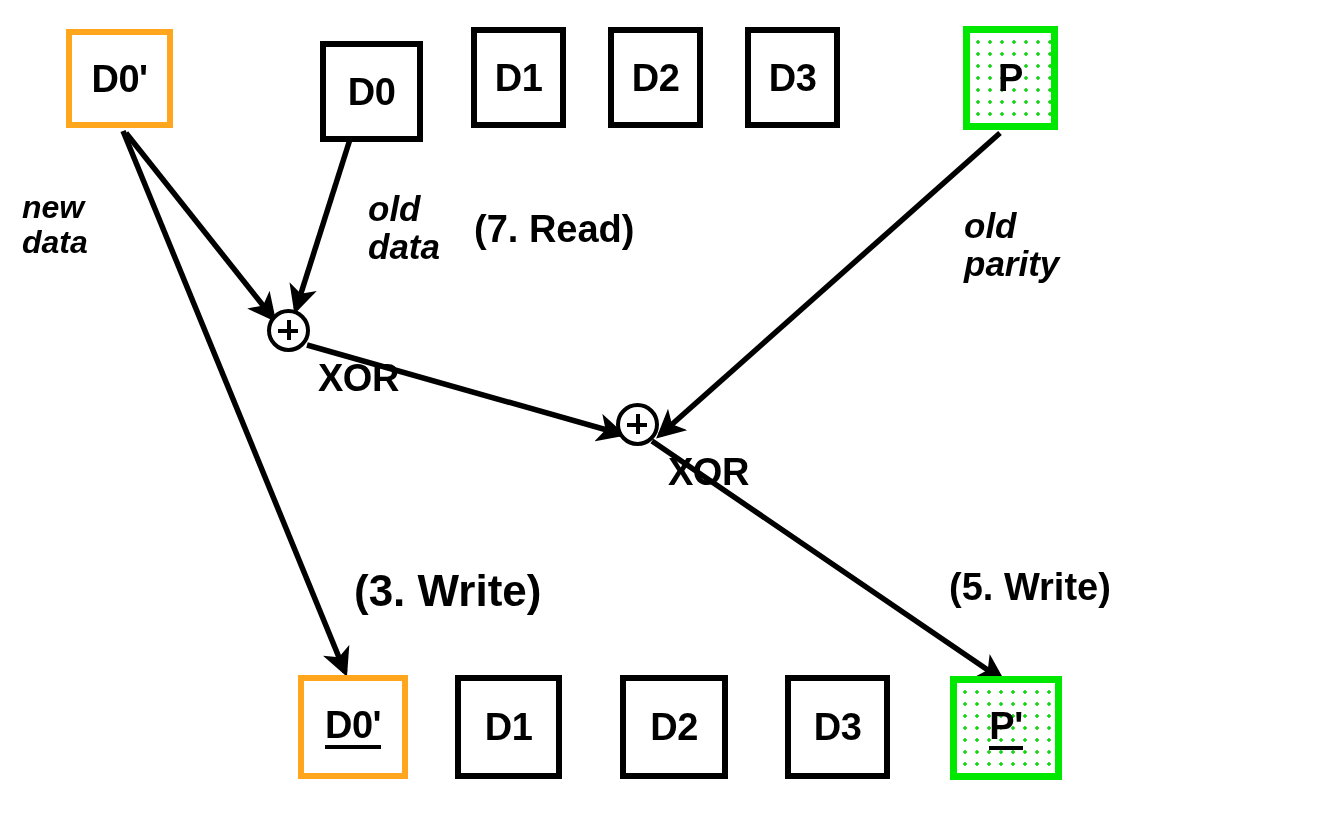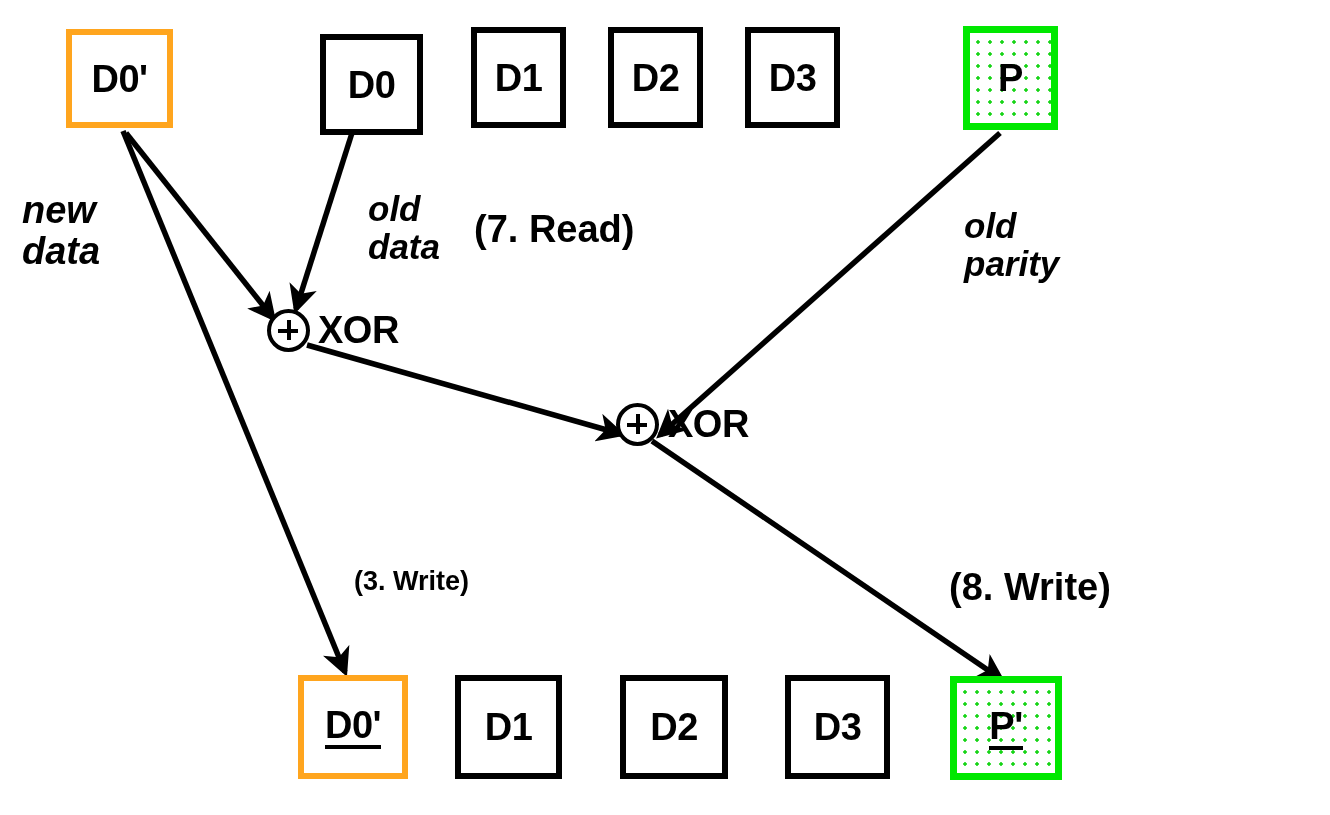--- a/index.html
+++ b/index.html
@@ -83,21 +83,21 @@
   
   .txt {
     position: absolute;
     color: #000000;
     font-weight: bold;
     white-space: pre;
     line-height: 1.08;
     z-index: 6;
   }
   .txt.ital { font-style: italic; }
-  .txt.gate-name { letter-spacing: -0.5px; }
+  .txt.gate-name { letter-spacing: -0.5px; margin-top: 48px; }
 </style>
 </head>
 <body>
 
 <div id="canvas">
 
   <svg id="wires" viewBox="0 0 1330 815" xmlns="http://www.w3.org/2000/svg">
     <defs>
       <marker id="ah" viewBox="0 0 10 10" refX="8.2" refY="5" markerWidth="5.2" markerHeight="5.2" orient="auto-start-reverse">
         <path d="M 0 0 L 10 5 L 0 10 L 2.6 5 z" fill="#000000"></path>
@@ -114,21 +114,21 @@
 
     <line x1="1000" y1="133" x2="660" y2="435" stroke="#000000" stroke-width="5.5" marker-end="url(#ah)"></line>
 
     <line x1="652" y1="441" x2="1001" y2="679" stroke="#000000" stroke-width="5.5" marker-end="url(#ah)"></line>
   </svg>
 
   <div class="block orange" style="left:66px; top:29px; width:107px; height:99px; font-size:38px;">
     <span class="lbl">D0'</span>
   </div>
 
-  <div class="block plain" style="left:320px; top:34px; width:103px; height:101px; font-size:38px;">
+  <div class="block plain" style="left:320px; top:41px; width:103px; height:101px; font-size:38px;">
     <span class="lbl">D0</span>
   </div>
 
   <div class="block plain" style="left:471px; top:27px; width:95px; height:101px; font-size:38px;">
     <span class="lbl">D1</span>
   </div>
 
   <div class="block plain" style="left:608px; top:27px; width:95px; height:101px; font-size:38px;">
     <span class="lbl">D2</span>
   </div>
@@ -146,35 +146,35 @@
     <span class="plus-v"></span>
   </div>
   <div class="txt gate-name" style="left:318px; top:310px; font-size:38px;">XOR</div>
 
   <div class="xor" style="left:616px; top:403px;">
     <span class="plus-h"></span>
     <span class="plus-v"></span>
   </div>
   <div class="txt gate-name" style="left:668px; top:404px; font-size:38px;">XOR</div>
 
-  <div class="txt ital" style="left:22px; top:190px; font-size:38px;">new
+  <div class="txt ital" style="left:22px; top:190px; font-size:32px;">new
 data</div>
 
   <div class="txt ital" style="left:368px; top:190px; font-size:35px;">old
 data</div>
 
   <div class="txt ital" style="left:964px; top:207px; font-size:35px;">old
 parity</div>
 
   <div class="txt" style="left:474px; top:209px; font-size:38px;">(7. Read)</div>
 
 
-  <div class="txt" style="left:354px; top:567px; font-size:27px;">(3. Write)</div>
+  <div class="txt" style="left:354px; top:567px; font-size:44px;">(3. Write)</div>
 
-  <div class="txt" style="left:949px; top:567px; font-size:38px;">(8. Write)</div>
+  <div class="txt" style="left:949px; top:567px; font-size:38px;">(5. Write)</div>
 
   <div class="block orange" style="left:298px; top:675px; width:110px; height:104px; font-size:38px;">
     <span class="lbl underline">D0'</span>
   </div>
 
   <div class="block plain" style="left:455px; top:675px; width:107px; height:104px; font-size:38px;">
     <span class="lbl">D1</span>
   </div>
 
   <div class="block plain" style="left:620px; top:675px; width:108px; height:104px; font-size:38px;">

